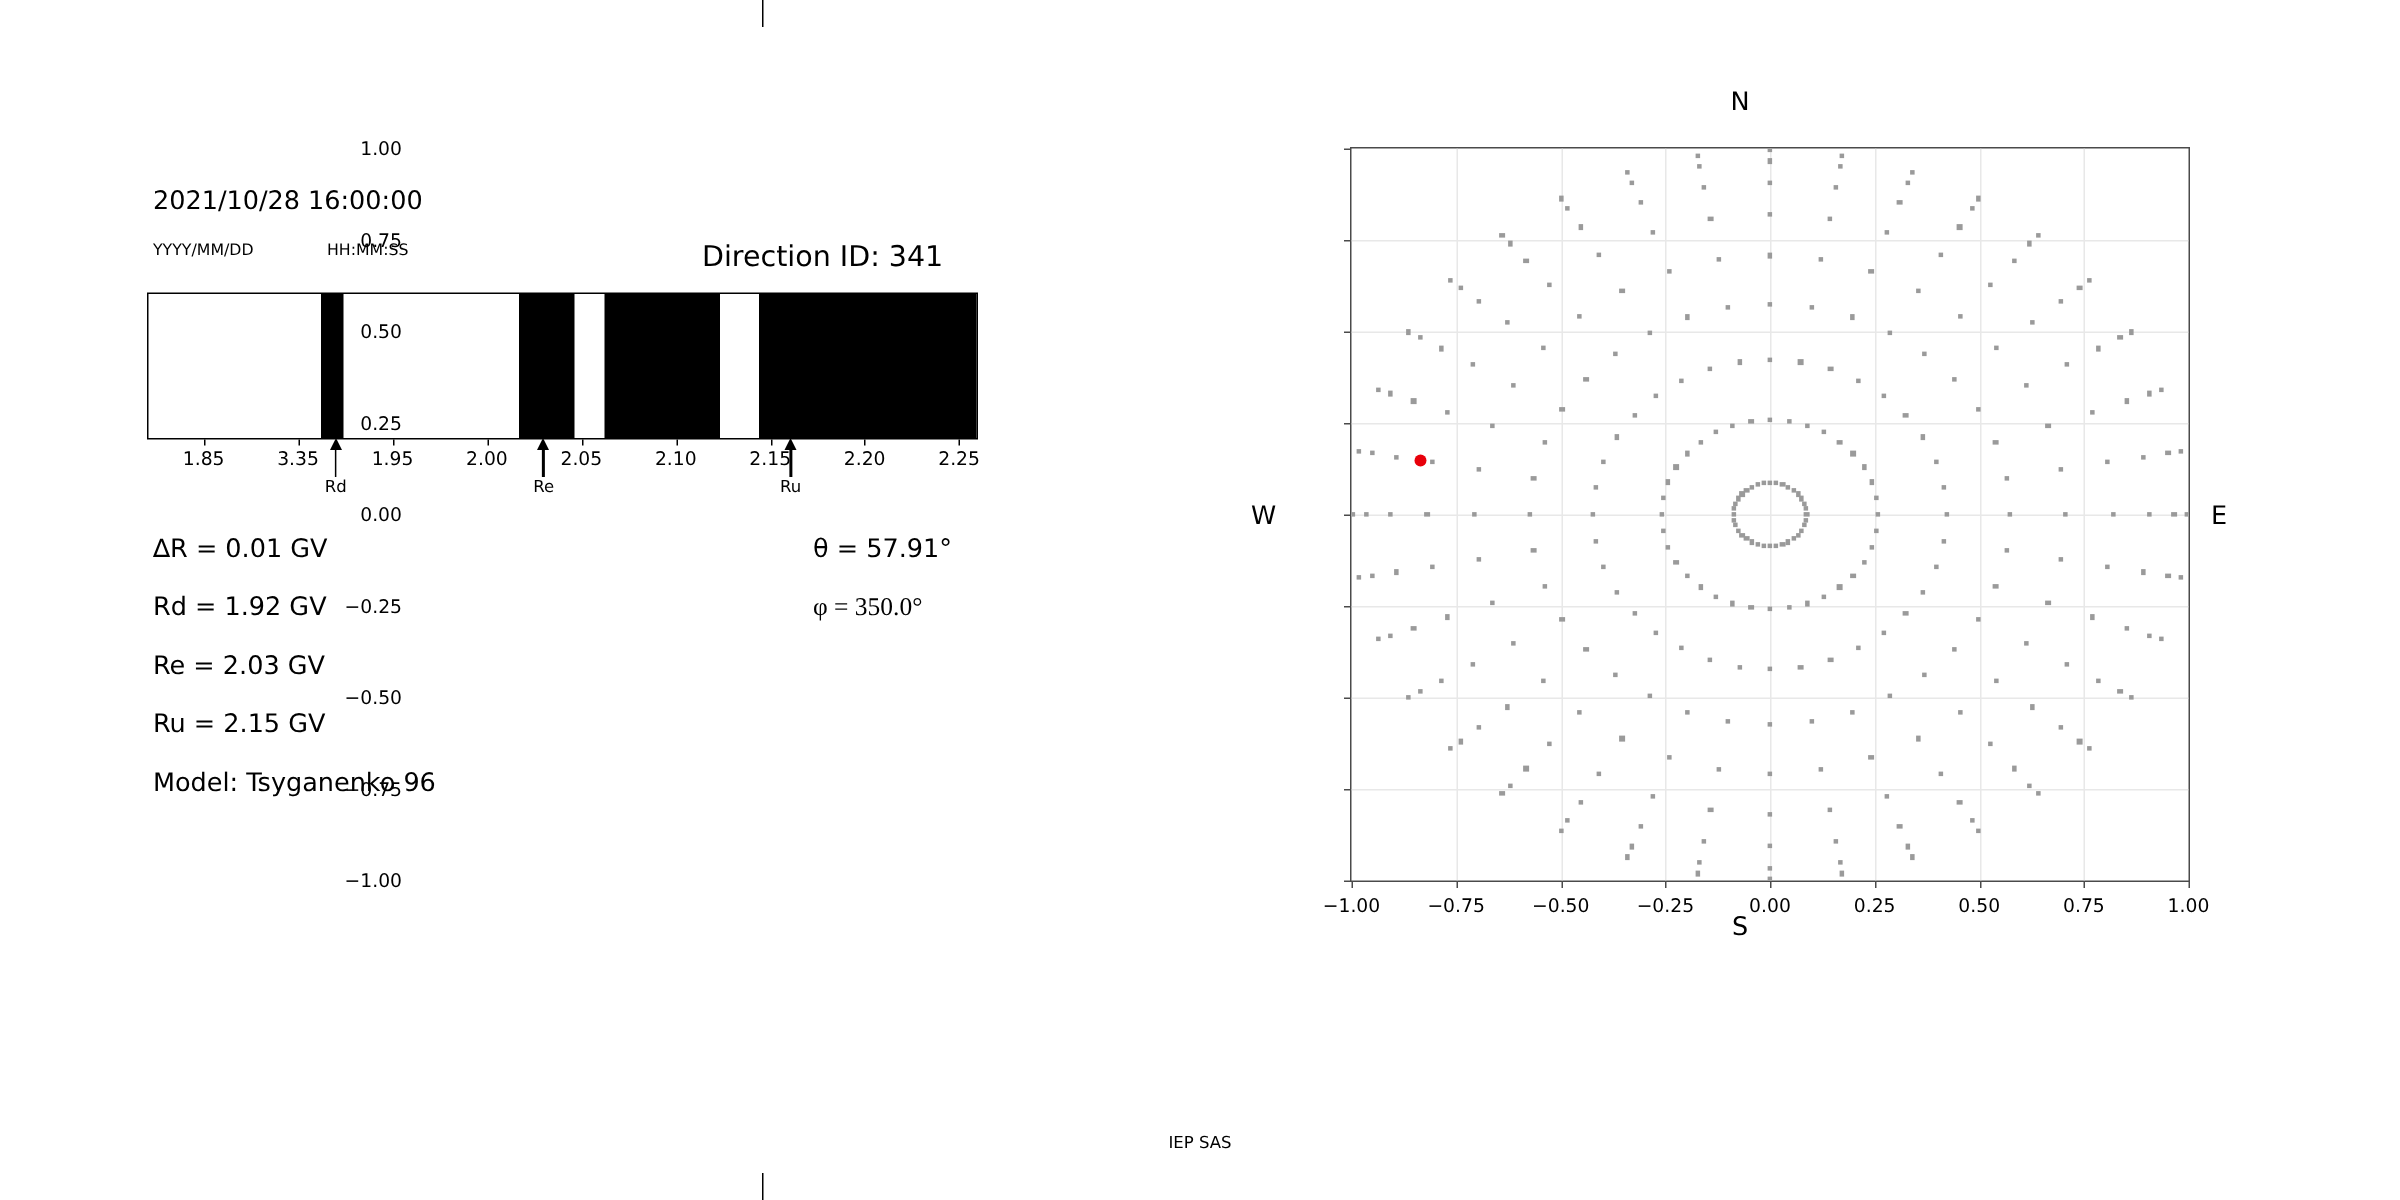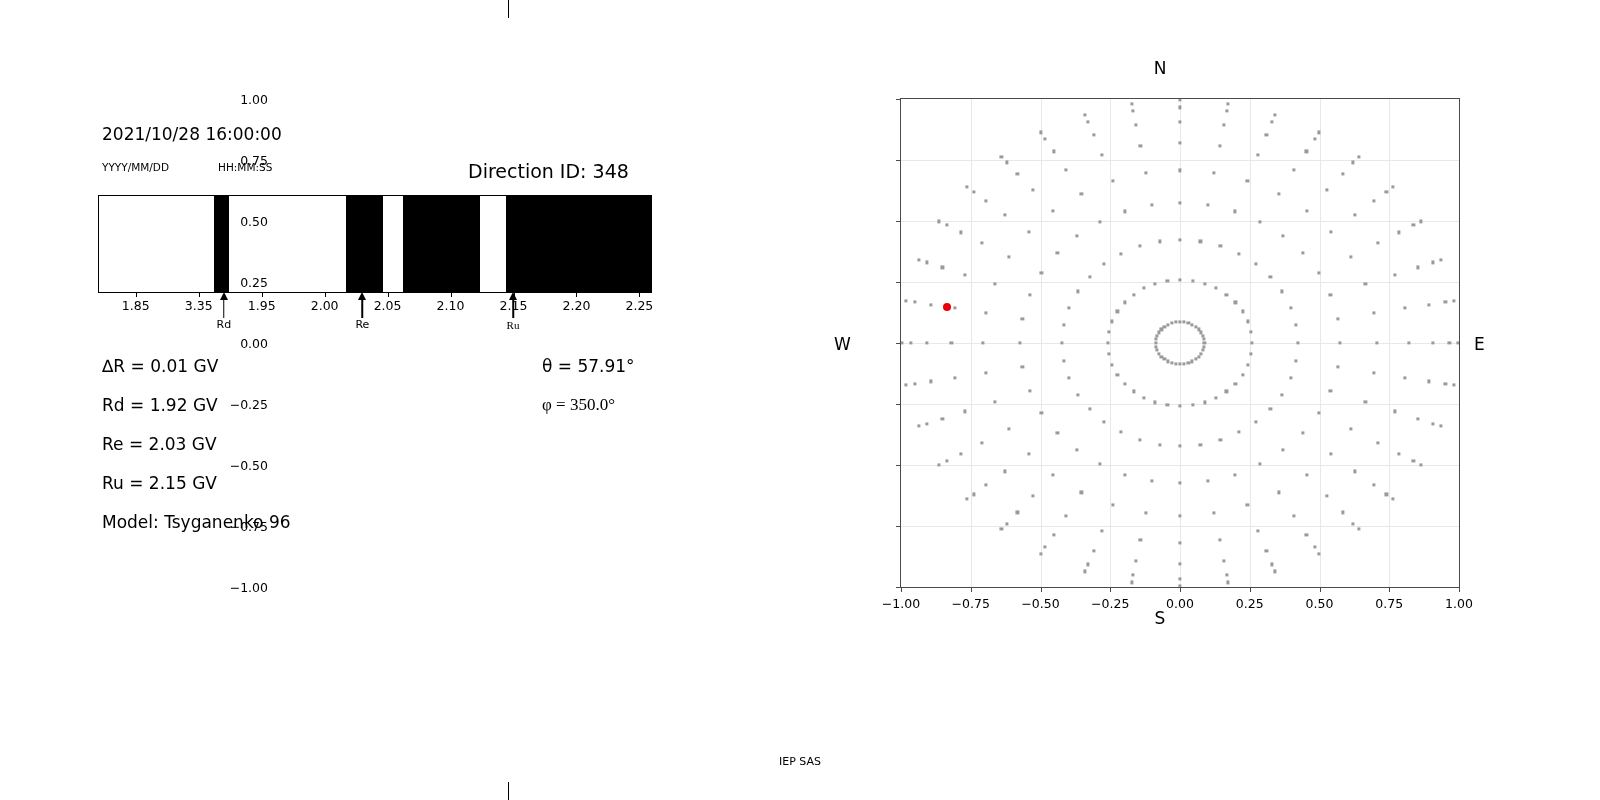--- a/index.html
+++ b/index.html
@@ -213,21 +213,21 @@
 <body>
 
 <div class="abs" id="top-tick"></div>
 <div class="abs" id="bottom-tick"></div>
 
 <div class="abs" id="left-panel">
 
   <div class="abs datetime">2021/10/28 16:00:00</div>
   <div class="abs fmt-date">YYYY/MM/DD</div>
   <div class="abs fmt-time">HH:MM:SS</div>
-  <div class="abs direction-id">Direction ID: 348</div>
+  <div class="abs direction-id">Direction ID: 341</div>
 
   <div class="abs" id="penumbra-wrap">
     <div id="penumbra-bar">
         <div class="pen-band" style="left: 115.207px; width: 15.1091px;"></div>
         <div class="pen-band" style="left: 247.411px; width: 36.5136px;"></div>
         <div class="pen-band" style="left: 304.07px; width: 76.8045px;"></div>
         <div class="pen-band" style="left: 407.316px; width: 146.684px;"></div>
       </div>
   </div>
 
@@ -257,21 +257,21 @@
         </div>
         <div class="mlabel">Rd</div>
       </div>
       <div class="marker" style="left: 264.409px; top: -1px;">
         <div class="arrow">
           <div class="head"></div>
           <div class="shaft"></div>
         </div>
         <div class="mlabel">Re</div>
       </div>
-      <div class="marker" style="left: 415px; top: -1px; font-family: Liberation Serif, serif;">
+      <div class="marker" style="left: 429px; top: -1px;">
         <div class="arrow">
           <div class="head"></div>
           <div class="shaft"></div>
         </div>
         <div class="mlabel">Ru</div>
       </div>
     </div>
 
   <div class="abs info-line" style="left:102px; top:356px;">∆R = 0.01 GV</div>
   <div class="abs info-line" style="left:102px; top:395px;">Rd = 1.92 GV</div>

